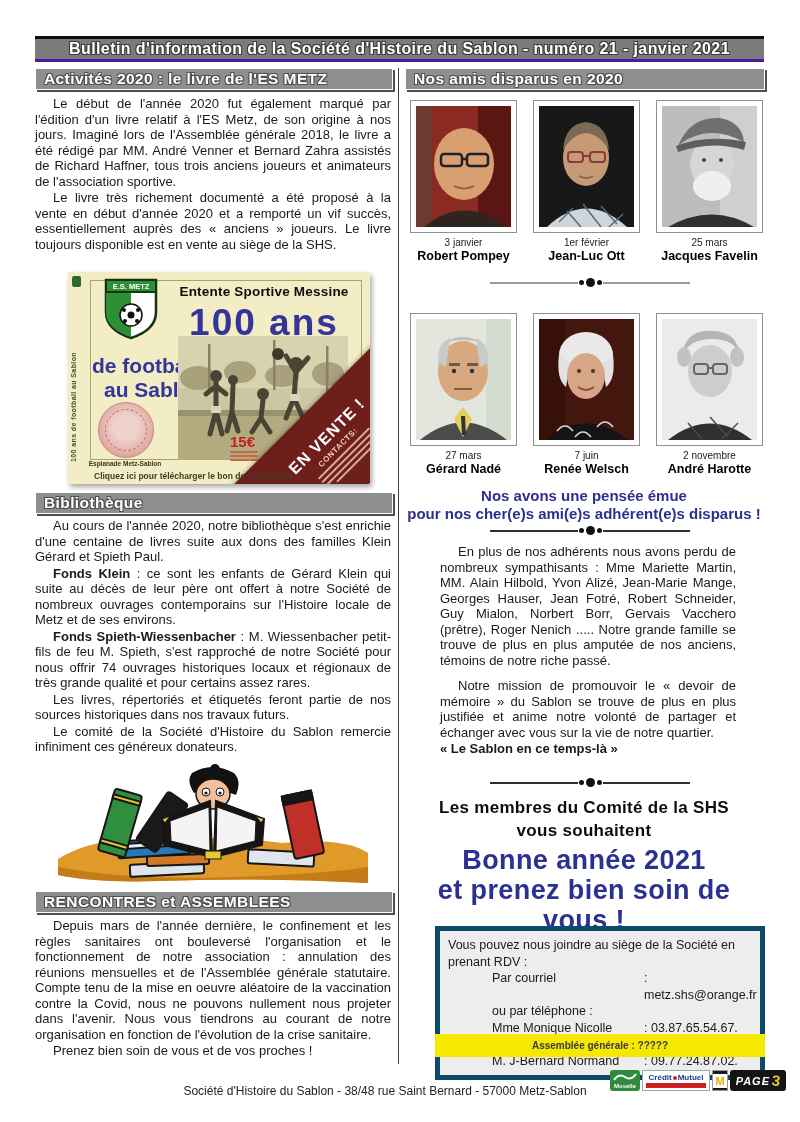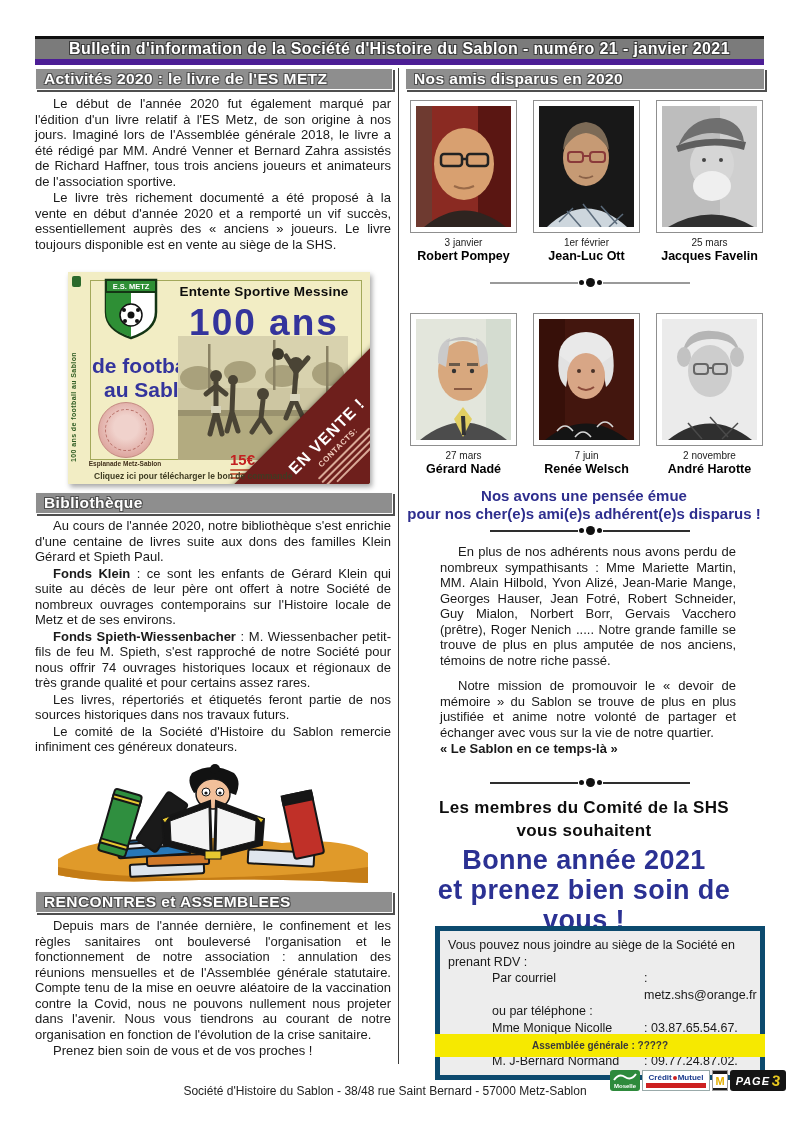--- a/index.html
+++ b/index.html
@@ -6,21 +6,21 @@
   body {
     width:800px; height:1122px; position:relative; overflow:hidden;
     background:#ffffff; color:#1a1a1a;
     font-family:"Liberation Sans", sans-serif;
   }
   .abs { position:absolute; }
 
   
   .banner {
     left:35px; top:36px; width:729px; height:20px;
-    background:#7b7b7b; border-top:3px solid #101010; border-bottom:6px solid #4c1d95;
+    background:#7b7b7b; border-top:3px solid #101010; border-bottom:3px solid #4c1d95;
     display:flex; align-items:center; justify-content:center;
   }
   .banner-text {
     color:#fff; font-weight:bold; font-size:16px; letter-spacing:.4px; white-space:nowrap;
     text-shadow:-1px -1px 0 #3c3c3c,1px -1px 0 #3c3c3c,-1px 1px 0 #3c3c3c,1px 1px 0 #3c3c3c;
   }
 
   
   .sec-bar {
     height:20px; background:#8e8e8e; border:1px solid #fdfdfd;
@@ -53,21 +53,21 @@
             font-size:37px; font-weight:bold; color:#34349c; letter-spacing:2px; white-space:nowrap; }
   .bk-sub1 { position:absolute; left:24px; top:82px; font-size:21px; font-weight:bold; color:#34349c; white-space:nowrap; }
   .bk-sub2 { position:absolute; left:36px; top:106px; font-size:21px; font-weight:bold; color:#34349c; white-space:nowrap; }
   .bk-photo { position:absolute; left:110px; top:64px; width:170px; height:124px; }
   .bk-seal { position:absolute; left:30px; top:130px; width:54px; height:54px; border-radius:50%;
              background:radial-gradient(circle at 50% 45%, #f0d2cc 0 30%, #dfa9a2 70%, #d2948c 100%);
              border:1px solid #c48a82; }
   .bk-seal::after { content:""; position:absolute; inset:6px; border-radius:50%; border:1px dashed #b87068; }
   .bk-seal-caption { position:absolute; left:10px; top:188px; width:94px; text-align:center;
                      font-size:6.5px; font-weight:bold; color:#41301c; }
-  .bk-price { position:absolute; left:162px; top:181px; font-size:15px; font-weight:bold; color:#c32020; line-height:14px; }
+  .bk-price { position:absolute; left:162px; top:163px; font-size:15px; font-weight:bold; color:#c32020; line-height:14px; }
   .bk-price-line { width:28px; height:2px; background:#c86a4a; margin-top:2px; border-radius:1px; }
   .ribbon { position:absolute; left:110px; top:128px; width:320px; height:95px; background:#6e1f1c;
             transform:rotate(-45deg); display:flex; flex-direction:column; align-items:center;
             justify-content:center; box-shadow:0 0 5px rgba(0,0,0,.45); }
   .ribbon-label { color:#fff; font-weight:bold; font-size:16px; letter-spacing:1px; }
   .ribbon-contacts { color:#f2cdbd; font-weight:bold; font-size:8px; letter-spacing:.6px; margin-top:2px; }
   .ribbon-line { width:72px; height:2px; background:#d9a896; border-radius:1px; margin-top:3px; }
   .ribbon-line.short { width:50px; }
   .bk-order { position:absolute; left:26px; bottom:3px; width:212px;
               font-size:8.5px; font-weight:bold; color:#3f3c23; white-space:nowrap; }

